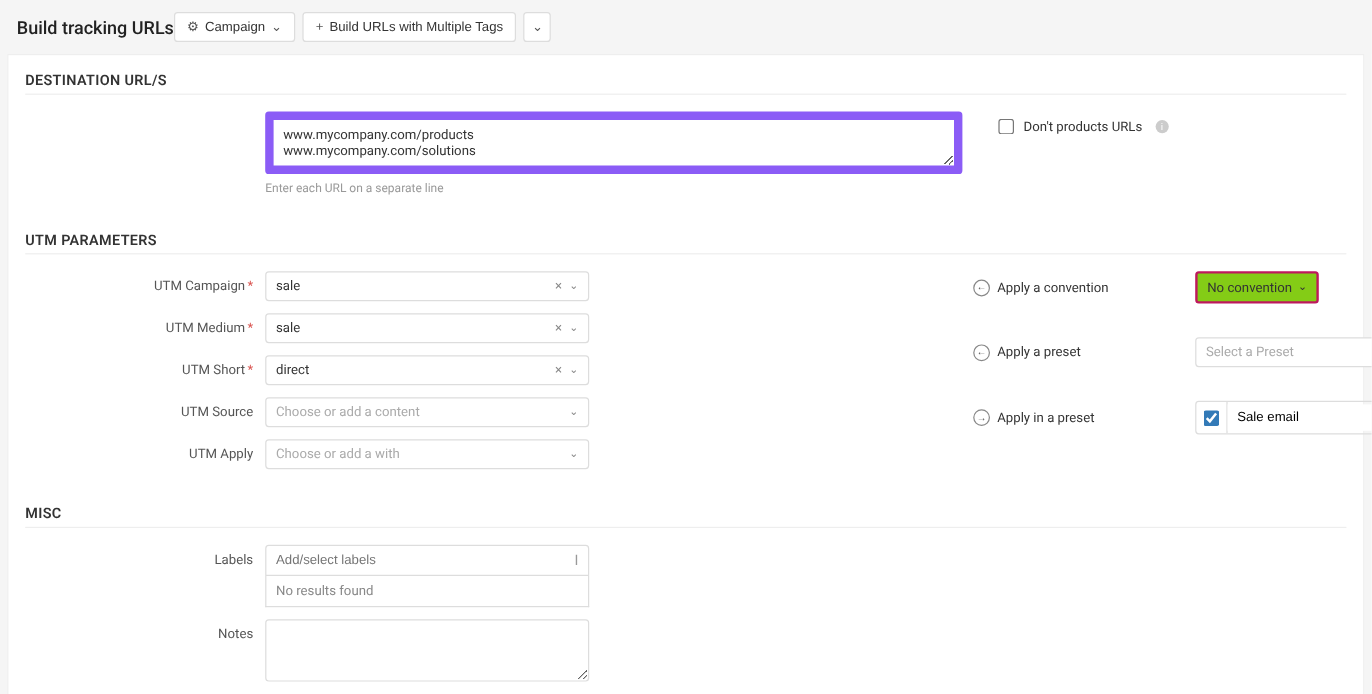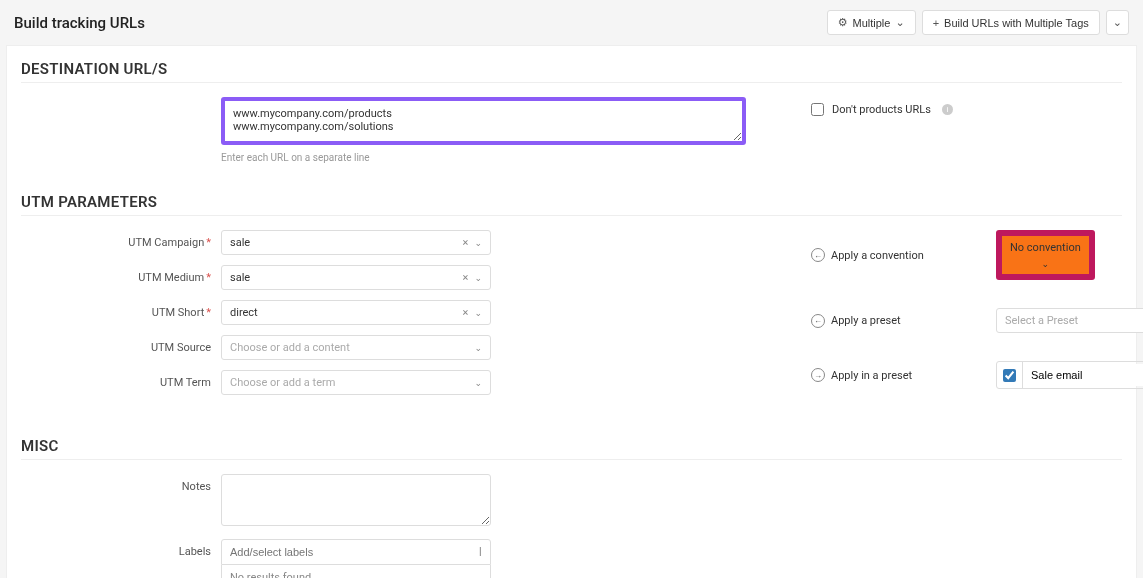--- a/index.html
+++ b/index.html
@@ -1,48 +1,48 @@
 <!DOCTYPE html>
 <html><head>
 <meta charset="utf-8">
 <style>
 * { box-sizing: border-box; margin: 0; padding: 0; }
 body { font-family: -apple-system, BlinkMacSystemFont, "Segoe UI", Roboto, Arial, sans-serif; font-size: 12px; color: #333; background: #f5f5f5; }
 .page-wrap { width: 1143px; background: #f5f5f5; }
-.header { display: flex; justify-content: space-between; align-items: center; padding: 10px 14px; background: #f5f5f5; }
+.header { display: flex; align-items: center; padding: 10px 14px; background: #f5f5f5; }
 .header h1 { font-size: 15px; font-weight: 500; color: #222; }
 .header-actions { display: flex; gap: 6px; }
 .btn { display: inline-flex; align-items: center; gap: 5px; padding: 5px 10px; background: #fff; border: 1px solid #ddd; border-radius: 3px; font-size: 11px; color: #333; cursor: pointer; }
 .btn .icon { font-size: 11px; color: #555; }
 .btn-caret { padding: 5px 6px; }
 .content { background: #fff; margin: 0 6px 6px 6px; padding: 14px 14px 20px 14px; border: 1px solid #eee; }
-.section-title { font-size: 15px; font-weight: 600; letter-spacing: 0.3px; color: #333; text-transform: uppercase; border-bottom: 1px solid #eee; padding-bottom: 4px; margin-bottom: 14px; }
+.section-title { font-size: 12px; font-weight: 600; letter-spacing: 0.3px; color: #333; text-transform: uppercase; border-bottom: 1px solid #eee; padding-bottom: 4px; margin-bottom: 14px; }
 .two-col { display: flex; gap: 30px; }
 .left-col { flex: 0 0 760px; }
 .right-col { flex: 1; }
 .field-row { display: flex; align-items: flex-start; margin-bottom: 10px; }
 .field-label { width: 200px; text-align: right; padding-right: 10px; padding-top: 6px; font-size: 11px; color: #555; }
 .field-label .req { color: #d9534f; margin-left: 2px; }
 .field-control { flex: 0 0 270px; }
-.textarea { width: 525px; min-height: 48px; border: 4px solid #8b5cf6; border-radius: 3px; padding: 6px 8px; font-size: 11px; color: #333; resize: both; font-family: inherit; }
+.textarea { width: 581px; min-height: 48px; border: 7px solid #8b5cf6; border-radius: 3px; padding: 6px 8px; font-size: 11px; color: #333; resize: both; font-family: inherit; }
 .hint { font-size: 10px; color: #999; margin-top: 4px; }
 .checkbox-row { display: flex; align-items: center; gap: 8px; padding-top: 6px; }
 .checkbox-row input { cursor: pointer; }
 .checkbox-row label { font-size: 11px; color: #333; cursor: pointer; }
 .info-icon { display: inline-block; width: 11px; height: 11px; border-radius: 50%; background: #ccc; color: #fff; font-size: 8px; text-align: center; line-height: 11px; margin-left: 3px; }
 .select-box { display: flex; align-items: center; justify-content: space-between; width: 270px; border: 1px solid #ddd; border-radius: 3px; padding: 5px 8px; font-size: 11px; background: #fff; cursor: pointer; }
 .select-box .value { color: #333; }
 .select-box .placeholder { color: #aaa; }
 .select-box .controls { display: flex; gap: 6px; align-items: center; color: #888; }
 .select-box .x { font-size: 11px; cursor: pointer; }
 .select-box .chev { font-size: 9px; cursor: pointer; }
 .right-row { display: flex; align-items: center; margin-bottom: 28px; }
 .right-label { display: flex; align-items: center; gap: 6px; width: 185px; font-size: 11px; color: #333; }
 .circ-icon { display: inline-flex; width: 14px; height: 14px; border: 1px solid #888; border-radius: 50%; align-items: center; justify-content: center; font-size: 8px; color: #555; }
-.dropdown-sm { display: inline-flex; align-items: center; gap: 5px; border: 6px solid #be185d; border-radius: 3px; padding: 5px 8px; font-size: 11px; background: #f97316; cursor: pointer; flex-direction: column; }
+.dropdown-sm { display: inline-flex; align-items: center; gap: 5px; border: 2px solid #be185d; border-radius: 3px; padding: 5px 8px; font-size: 11px; background: #84cc16; cursor: pointer; }
 .preset-select { width: 268px; border: 1px solid #ddd; border-radius: 3px; padding: 5px 8px; font-size: 11px; color: #aaa; background: #fff; display: flex; justify-content: space-between; align-items: center; cursor: pointer; }
 .preset-input-group { display: flex; align-items: center; width: 268px; border: 1px solid #ddd; border-radius: 3px; overflow: hidden; }
 .preset-checkbox { padding: 0 6px; border-right: 1px solid #ddd; display: flex; align-items: center; height: 26px; }
 .preset-checkbox input { accent-color: #337ab7; cursor: pointer; }
 .preset-input { border: none; padding: 5px 8px; font-size: 11px; flex: 1; outline: none; }
 .labels-input { width: 270px; border: 1px solid #ddd; border-radius: 3px 3px 0 0; padding: 5px 8px; font-size: 11px; background: #fff; display: flex; justify-content: space-between; align-items: center; }
 .labels-input input { border: none; outline: none; font-size: 11px; flex: 1; }
 .dropdown-panel { width: 270px; border: 1px solid #ddd; border-top: none; padding: 6px 8px; font-size: 11px; color: #888; background: #fff; }
 .notes-area { width: 270px; height: 52px; border: 1px solid #ddd; border-radius: 3px; padding: 5px 8px; font-size: 11px; resize: both; font-family: inherit; }
 .shorturl-group { display: flex; width: 270px; border: 1px solid #ddd; border-radius: 3px; overflow: hidden; align-items: center; }
@@ -55,21 +55,21 @@
 </style>
 </head>
 <body>
 
 <div class="page-wrap">
   <div class="header">
     <h1>Build tracking URLs</h1>
     <div class="header-actions">
       <button class="btn">
         <span class="icon">⚙</span>
-        <span>Multiple</span>
+        <span>Campaign</span>
         <span class="icon">⌄</span>
       </button>
       <button class="btn">
         <span class="icon">+</span>
         <span>Build URLs with Multiple Tags</span>
       </button>
       <button class="btn btn-caret">
         <span class="icon">⌄</span>
       </button>
     </div>
@@ -142,24 +142,24 @@
           <div class="field-control">
             <div class="select-box">
               <span class="placeholder">Choose or add a content</span>
               <span class="controls">
                   <span class="chev">⌄</span>
                 </span>
             </div>
           </div>
         </div>
         <div class="field-row">
-          <div class="field-label">UTM Term</div>
-          <div class="field-control">
-            <div class="select-box">
-              <span class="placeholder">Choose or add a term</span>
+          <div class="field-label">UTM Apply</div>
+          <div class="field-control">
+            <div class="select-box">
+              <span class="placeholder">Choose or add a with</span>
               <span class="controls">
                   <span class="chev">⌄</span>
                 </span>
             </div>
           </div>
         </div>
       </div>
 
       <div class="right-col">
         <div class="right-row">
@@ -191,37 +191,37 @@
             <div class="preset-checkbox">
                 <input type="checkbox" checked="" style="">
               </div>
             <input class="preset-input" value="Sale email" style="">
           </div>
         </div>
       </div>
     </div>
 
     <div class="section-title">MISC</div>
-    <div class="field-row">
-      <div class="field-label">Notes</div>
-      <div class="field-control">
-        <textarea class="notes-area" style=""></textarea>
-      </div>
-    </div>
     <div class="field-row">
       <div class="field-label">Labels</div>
       <div class="field-control">
         <div class="labels-input">
           <input placeholder="Add/select labels" style="">
           <span class="cursor-text">I</span>
         </div>
         <div class="dropdown-panel">No results found</div>
       </div>
     </div>
     <div class="field-row">
+      <div class="field-label">Notes</div>
+      <div class="field-control">
+        <textarea class="notes-area" style=""></textarea>
+      </div>
+    </div>
+    <div class="field-row">
       <div class="field-label">
         <span>Short Url</span><span class="help-icon">?</span>
       </div>
       <div class="field-control">
         <div class="shorturl-group">
           <div class="shorturl-prefix">ter.li/</div>
           <input class="shorturl-input" value="ozmh4t" style="">
           <div class="shorturl-ok">
             <span class="ok-circle">✓</span>
           </div>

